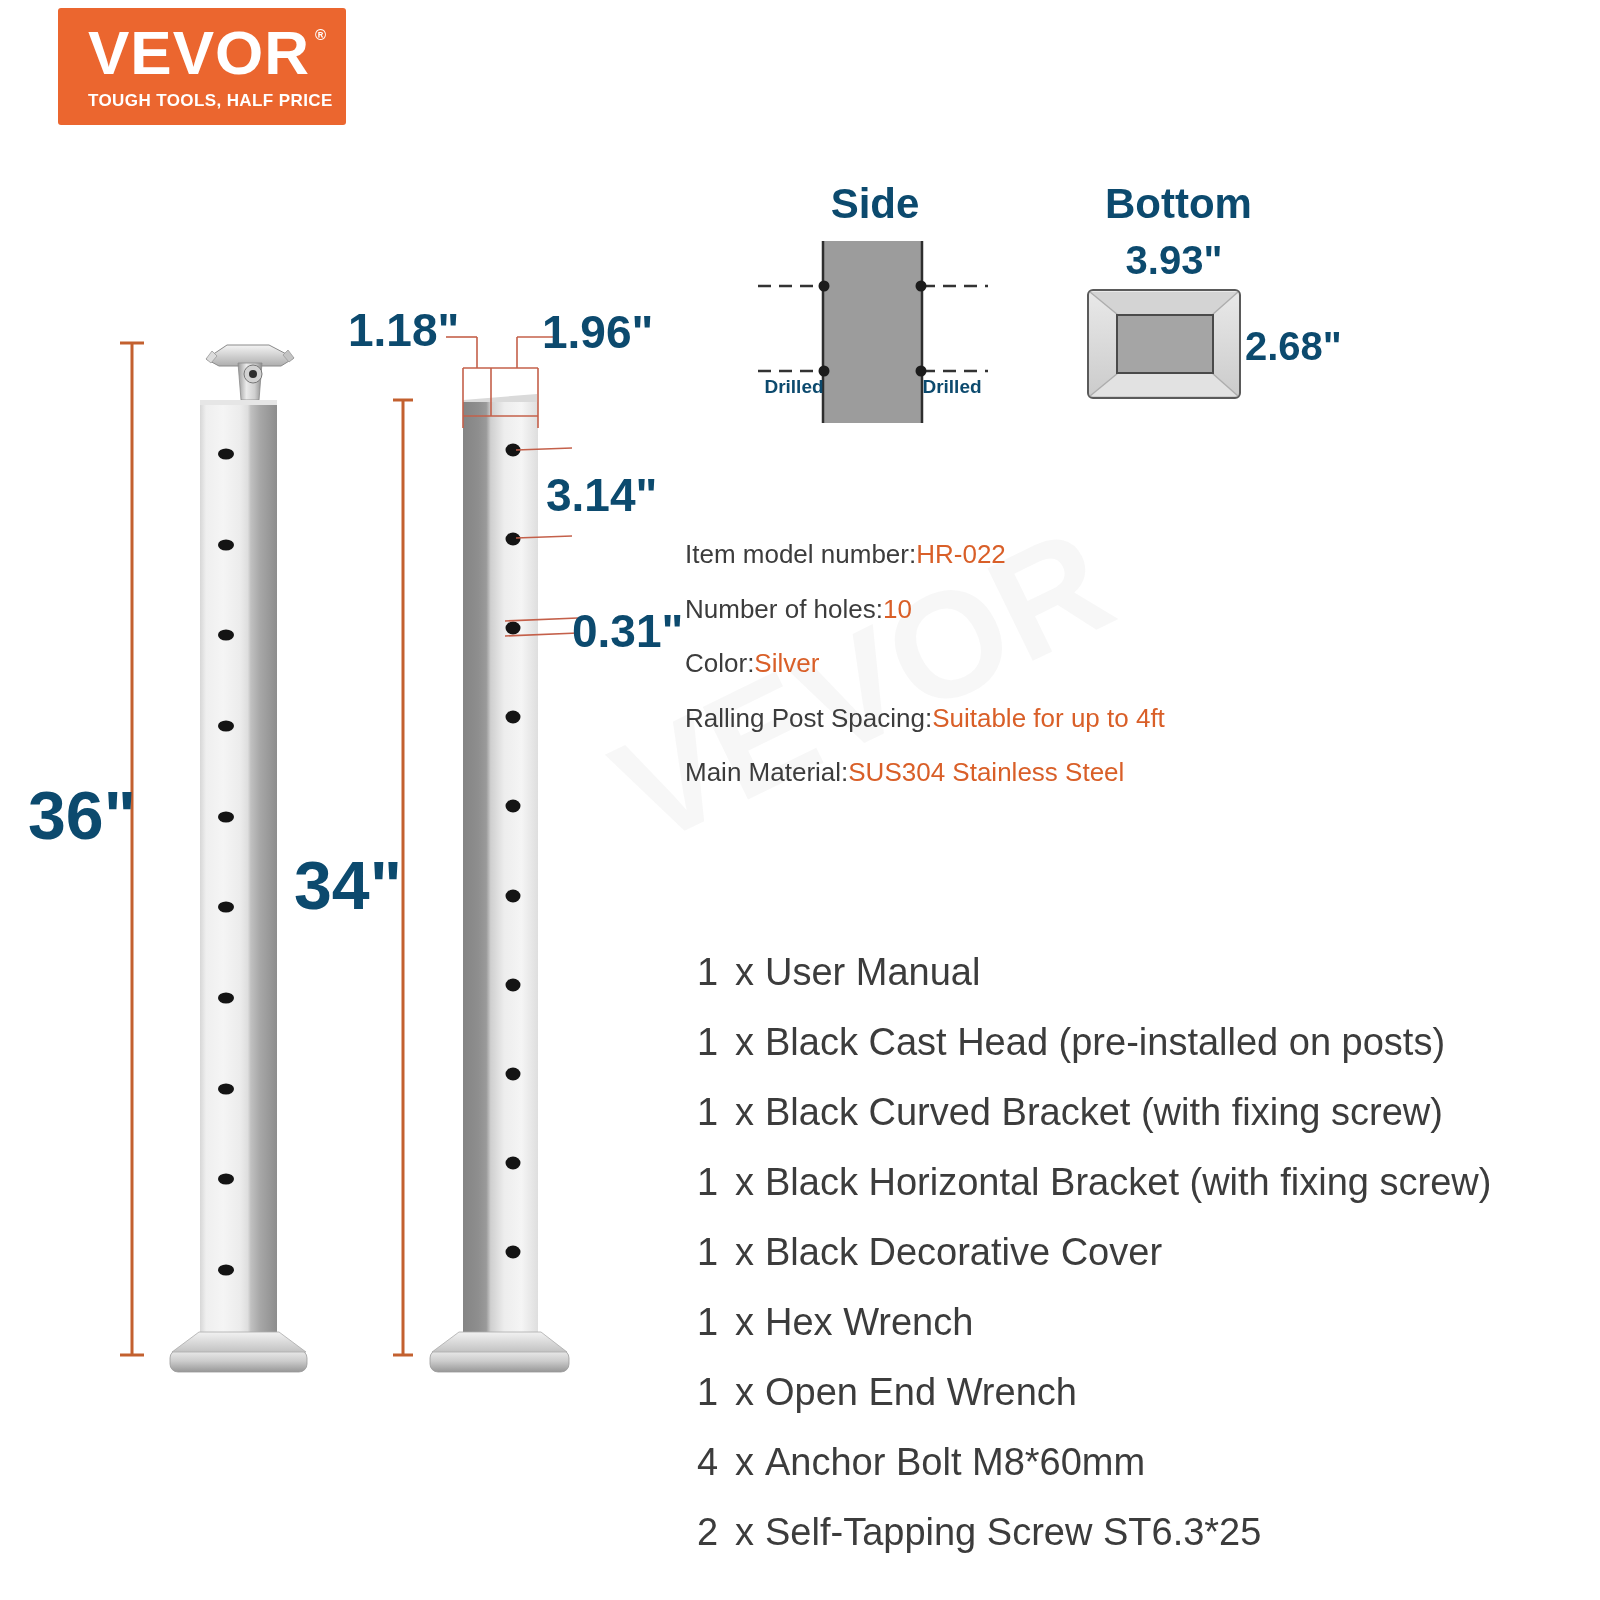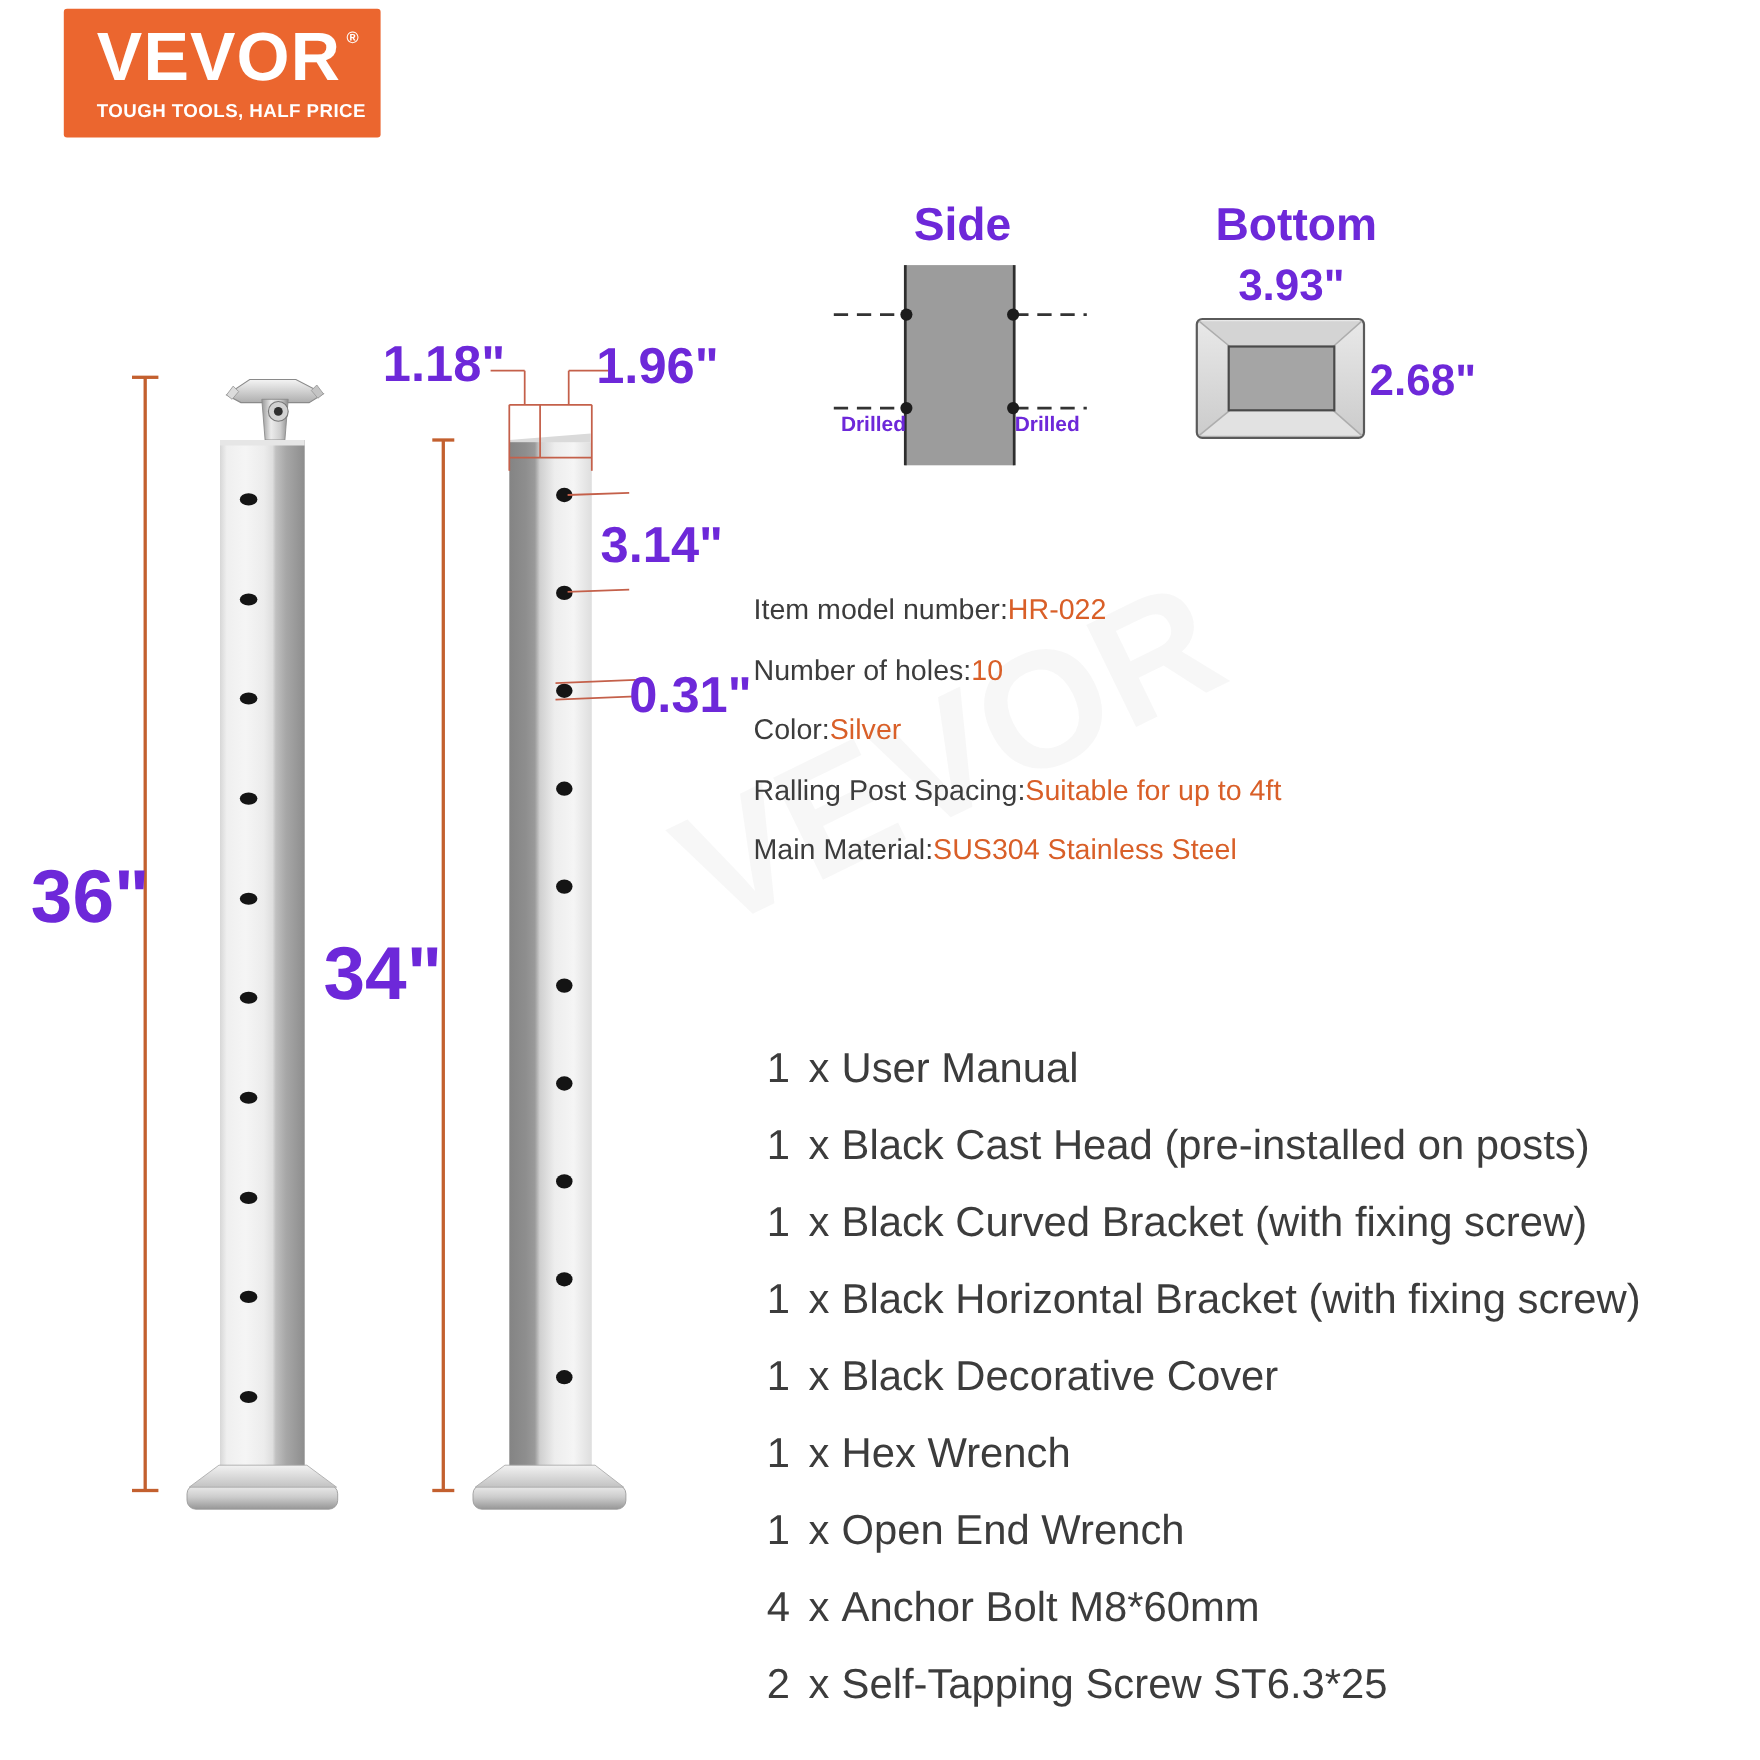--- a/index.html
+++ b/index.html
@@ -1,20 +1,20 @@
 <!DOCTYPE html>
 <html><head>
 <meta charset="utf-8">
 <style>
   html,body{margin:0;padding:0;background:#fff;}
   body{font-family:"Liberation Sans",sans-serif;}
   #canvas{position:relative;width:1600px;height:1600px;background:#ffffff;overflow:hidden;}
   .abs{position:absolute;}
   svg{position:absolute;left:0;top:0;}
-  .dim{color:#6d28d9;font-weight:700;white-space:nowrap;text-align:center;}
+  .dim{color:#0c4a6e;font-weight:700;white-space:nowrap;text-align:center;}
   .logo{position:absolute;left:58px;top:8px;width:288px;height:117px;background:#eb662f;border-radius:3px;color:#fff;}
   .logo .brand{margin:14px 0 0 30px;font-size:62px;font-weight:700;letter-spacing:1px;line-height:1;}
   .logo .reg{font-size:15px;font-weight:700;position:relative;top:-34px;margin-left:5px;letter-spacing:0;}
   .logo .tagline{margin:7px 0 0 30px;font-size:17px;font-weight:700;letter-spacing:.4px;}
   .spec-rows{position:absolute;left:685px;top:527px;}
   .spec-row{height:54.5px;line-height:54.5px;font-size:26px;color:#3c3c3c;white-space:nowrap;}
   .spec-row .val{color:#d95f28;}
   .pkg-rows{position:absolute;left:697px;top:931px;}
   .pkg-row{height:58px;line-height:58px;font-size:38px;color:#3c3c3c;white-space:nowrap;margin-top:12px;}
   .pkg-row .qty{display:inline-block;width:38px;}

